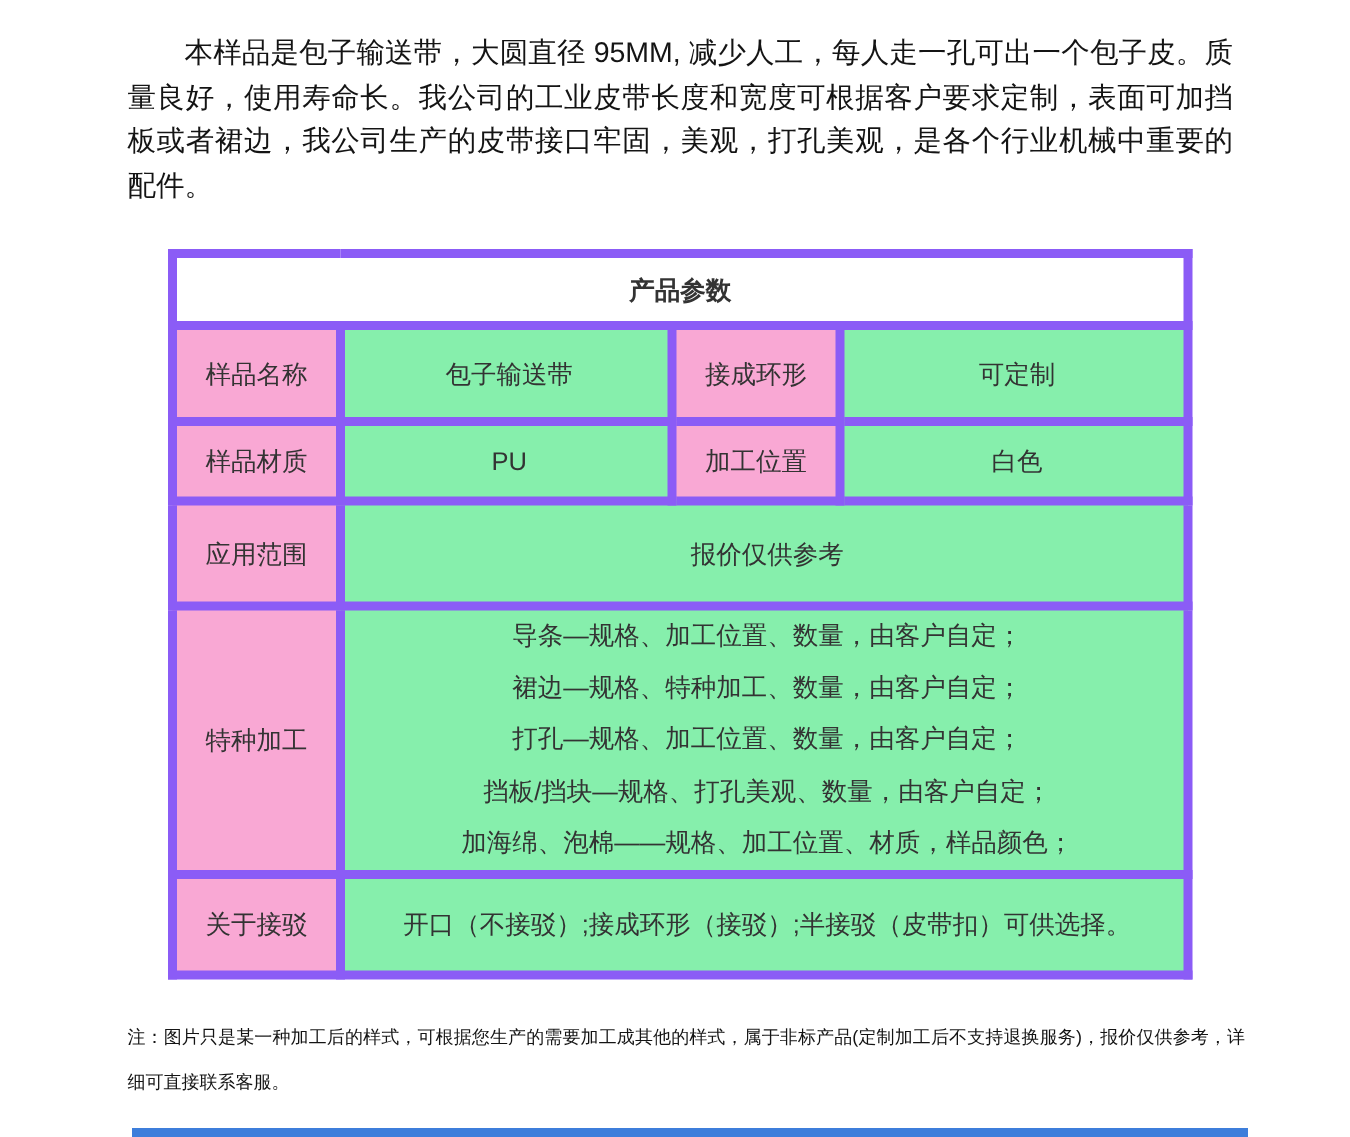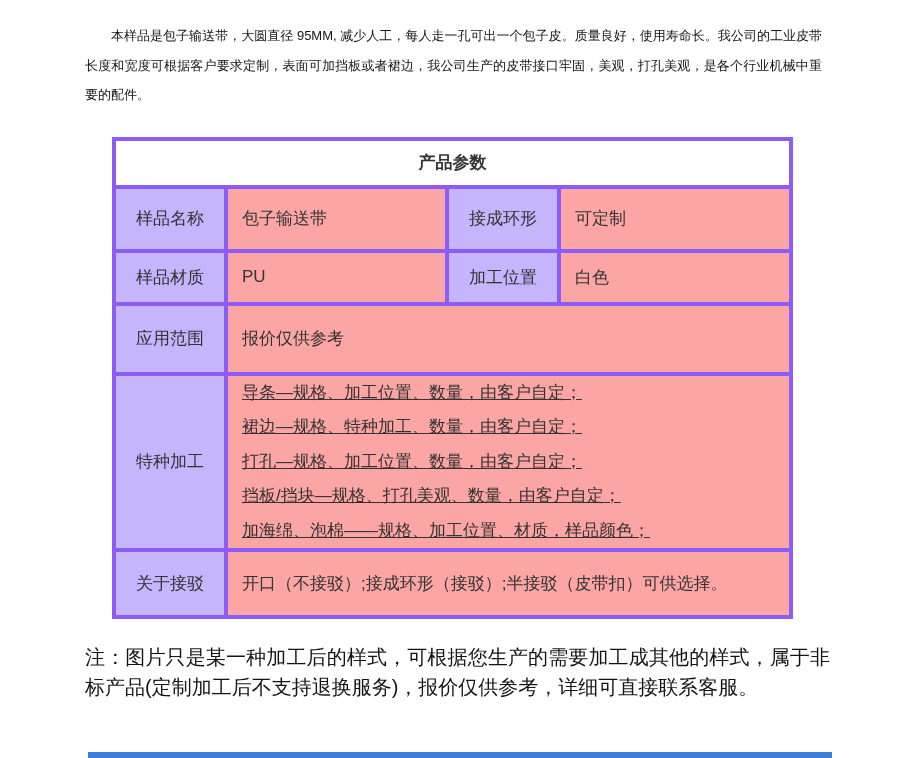--- a/index.html
+++ b/index.html
@@ -11,71 +11,70 @@
   .page {
     position: relative;
     width: 900px;
     height: 758px;
     background: #ffffff;
     overflow: hidden;
   }
   .intro {
     margin: 0;
     padding: 21px 78px 0 85px;
-    font-size: 13px;
+    font-size: 19px;
     line-height: 29.5px;
     color: #141414;
     text-indent: 2em;
     text-align: justify;
   }
   table.param-table {
     margin: 27px 0 0 112px;
     width: 677px;
     border-collapse: collapse;
     table-layout: fixed;
   }
   table.param-table td {
-    border: 4px solid #8b5cf6;
+    border: 6px solid #8b5cf6;
     color: #333333;
     font-size: 17px;
     box-sizing: border-box;
   }
   td.title-cell {
     height: 48px;
     text-align: center;
     vertical-align: middle;
     font-size: 22px;
     font-weight: bold;
     color: #111111;
     background: #ffffff;
   }
   td.label-cell {
-    background: #c4b5fd;
+    background: #f9a8d4;
     text-align: center;
     vertical-align: middle;
   }
   td.value-cell {
-    background: #fca5a5;
-    text-align: left;
+    background: #86efac;
+    text-align: center;
     vertical-align: middle;
     padding: 0 10px 0 14px;
   }
   tr.row-1 { height: 64px; }
   tr.row-2 { height: 53px; margin-top: 44px; }
   tr.row-3 { height: 70px; }
   tr.row-4 { height: 174px; }
   tr.row-5 { height: 67px; }
   td.multiline-cell div {
     line-height: 34.5px;
-    text-decoration: underline;
   }
   .note {
     margin: 0;
     padding: 23px 70px 0 85px;
-    font-size: 20px;
+    font-size: 12px;
     line-height: 30px;
     color: #141414;
     text-align: justify;
   }
   .footer-bar {
     position: absolute;
     left: 88px;
     bottom: 0;
     width: 744px;
     height: 6px;

